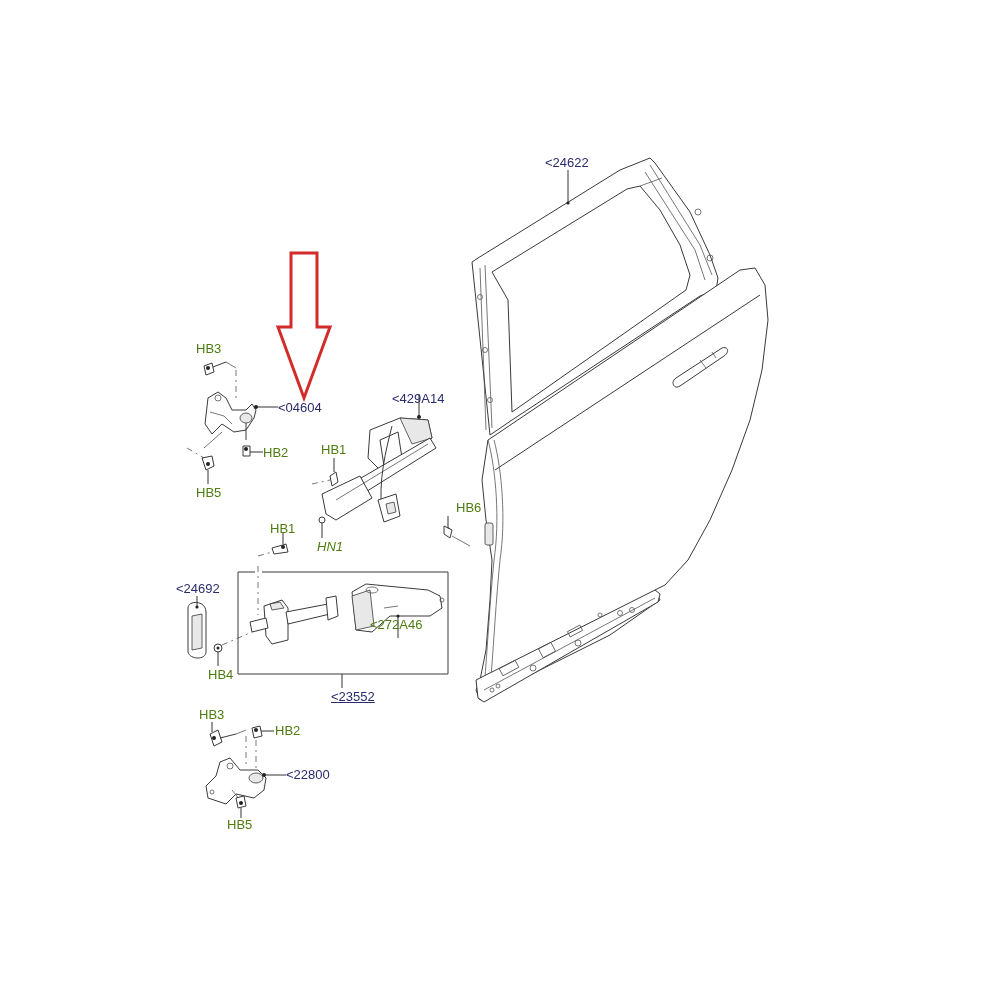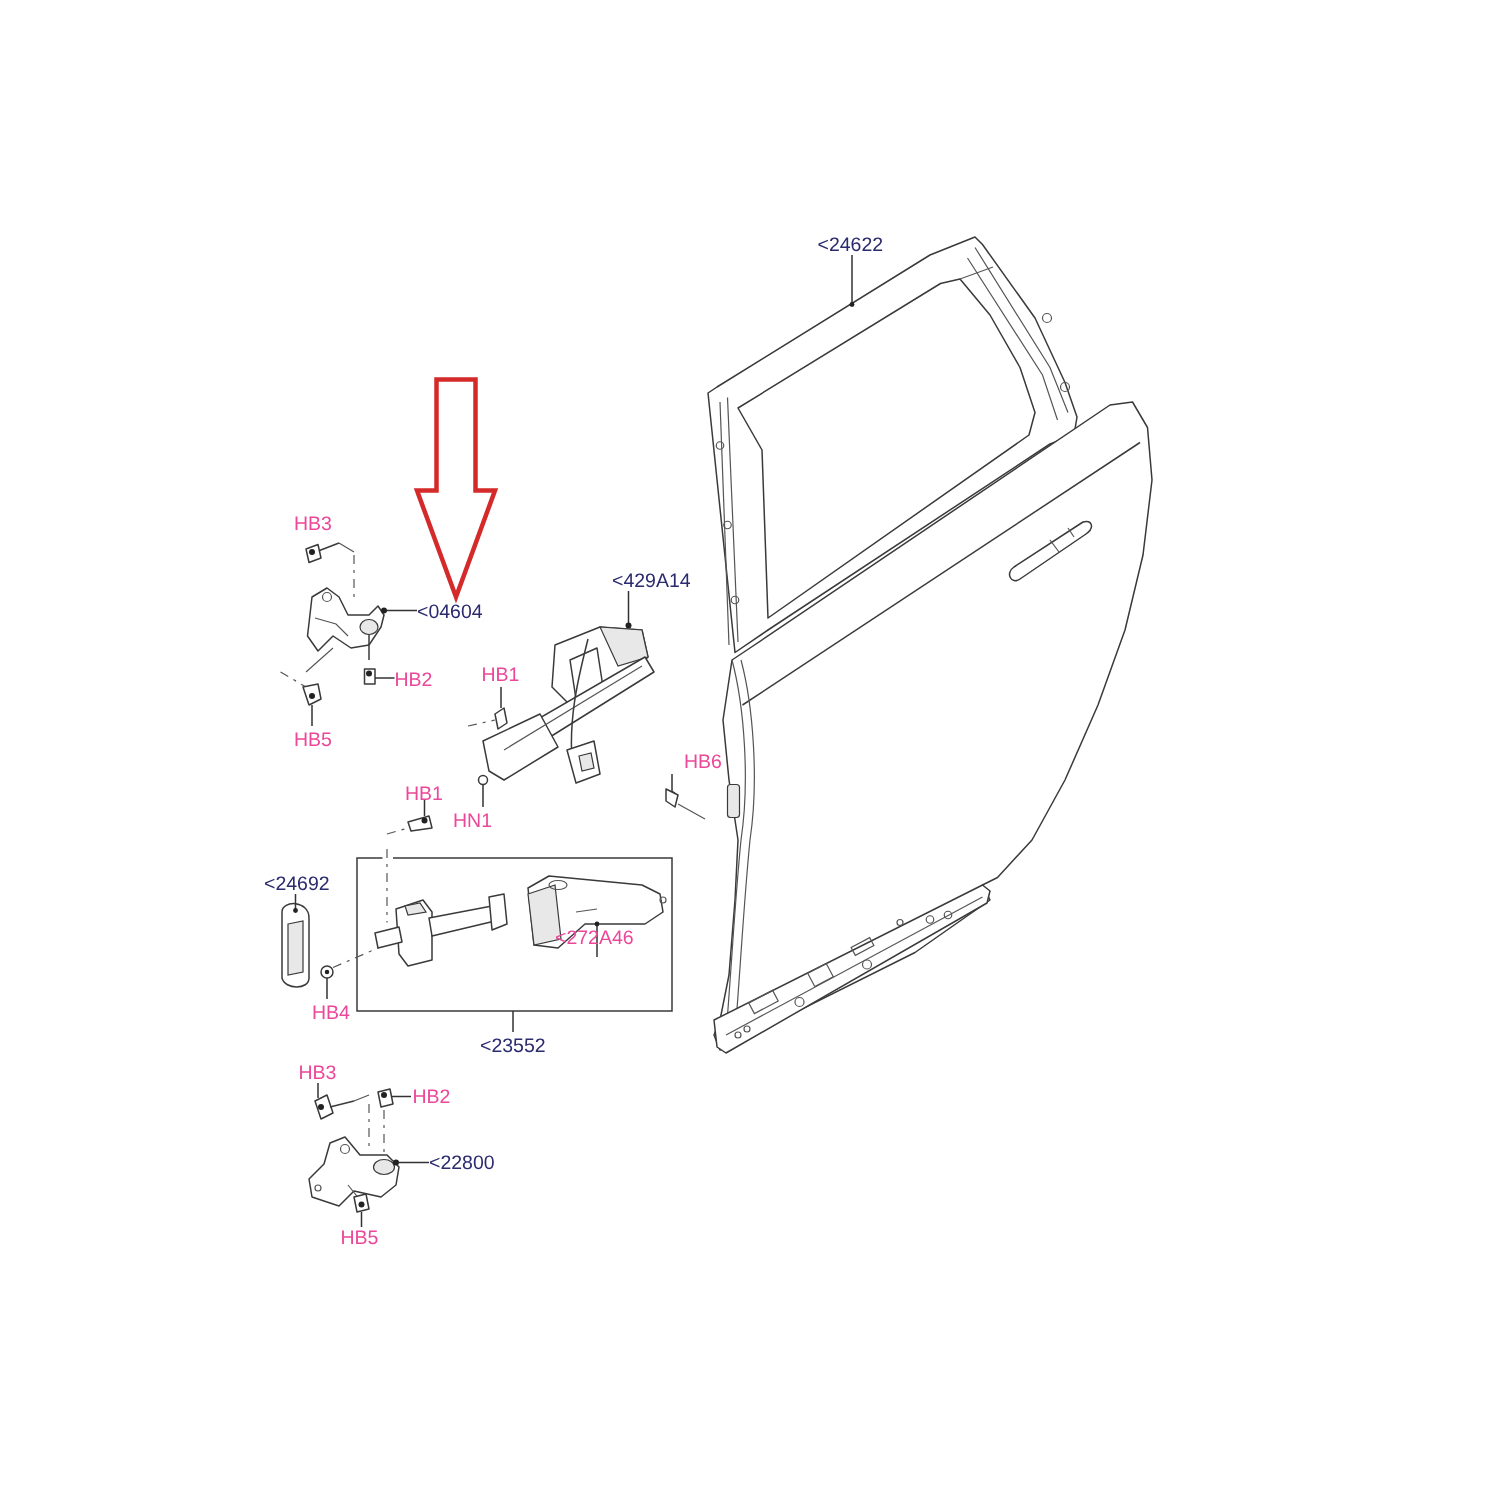--- a/index.html
+++ b/index.html
@@ -1,20 +1,20 @@
 <!DOCTYPE html>
 <html><head>
   <meta charset="utf-8">
   <style>
     html, body { margin: 0; padding: 0; background: #ffffff; }
     body { width: 1000px; height: 1000px; position: relative; overflow: hidden; font-family: "Liberation Sans", sans-serif; }
     #diagram { position: absolute; left: 0; top: 0; width: 892px; height: 1000px; }
     .lbl { position: absolute; font-size: 13px; line-height: 14px; white-space: nowrap; font-family: "Liberation Sans", sans-serif; }
     .blue { color: #2b2b6f; }
-    .green { color: #ec4899; }
+    .green { color: #4d7c0f; }
     svg .part { fill: #ffffff; stroke: #3a3a3a; stroke-width: 1; stroke-linejoin: round; }
     svg .line { fill: none; stroke: #3a3a3a; stroke-width: 1; }
     svg .thin { fill: none; stroke: #555555; stroke-width: 0.8; }
     svg .dash { fill: none; stroke: #555555; stroke-width: 0.8; stroke-dasharray: 6 4 2 4; }
     svg .leader { fill: none; stroke: #333333; stroke-width: 1; }
     svg .dot { fill: #222222; }
     svg .shade { fill: #e8e8e8; stroke: #3a3a3a; stroke-width: 0.8; }
   </style>
 </head>
 <body>
@@ -196,28 +196,28 @@
   </svg>
 
   
   <span class="lbl blue" style="left:545px; top:156px;">&lt;24622</span>
 
   <span class="lbl green" style="left:196px; top:342px;">HB3</span>
   <span class="lbl blue" style="left:278px; top:401px;">&lt;04604</span>
   <span class="lbl green" style="left:263px; top:446px;">HB2</span>
   <span class="lbl green" style="left:196px; top:486px;">HB5</span>
 
-  <span class="lbl blue" style="left:392px; top:380px;margin-left:16px;">&lt;429A14</span>
+  <span class="lbl blue" style="left:392px; top:392px;">&lt;429A14</span>
   <span class="lbl green" style="left:321px; top:443px;">HB1</span>
-  <span class="lbl green" style="left:302px; top:540px;">HN1</span>
+  <span class="lbl green" style="left:317px; top:540px;font-style:italic;">HN1</span>
   <span class="lbl green" style="left:456px; top:501px;">HB6</span>
 
   <span class="lbl green" style="left:270px; top:522px;">HB1</span>
   <span class="lbl blue" style="left:176px; top:582px;text-align:right;">&lt;24692</span>
   <span class="lbl green" style="left:208px; top:668px;">HB4</span>
   <span class="lbl green" style="left:370px; top:618px;">&lt;272A46</span>
-  <span class="lbl blue" style="left:320px; top:690px;">&lt;23552</span>
+  <span class="lbl blue" style="left:331px; top:690px;text-decoration:underline;">&lt;23552</span>
 
   <span class="lbl green" style="left:199px; top:708px;">HB3</span>
   <span class="lbl green" style="left:275px; top:724px;">HB2</span>
   <span class="lbl blue" style="left:286px; top:768px;">&lt;22800</span>
   <span class="lbl green" style="left:227px; top:818px;">HB5</span>
 </div>
 
 </body></html>

